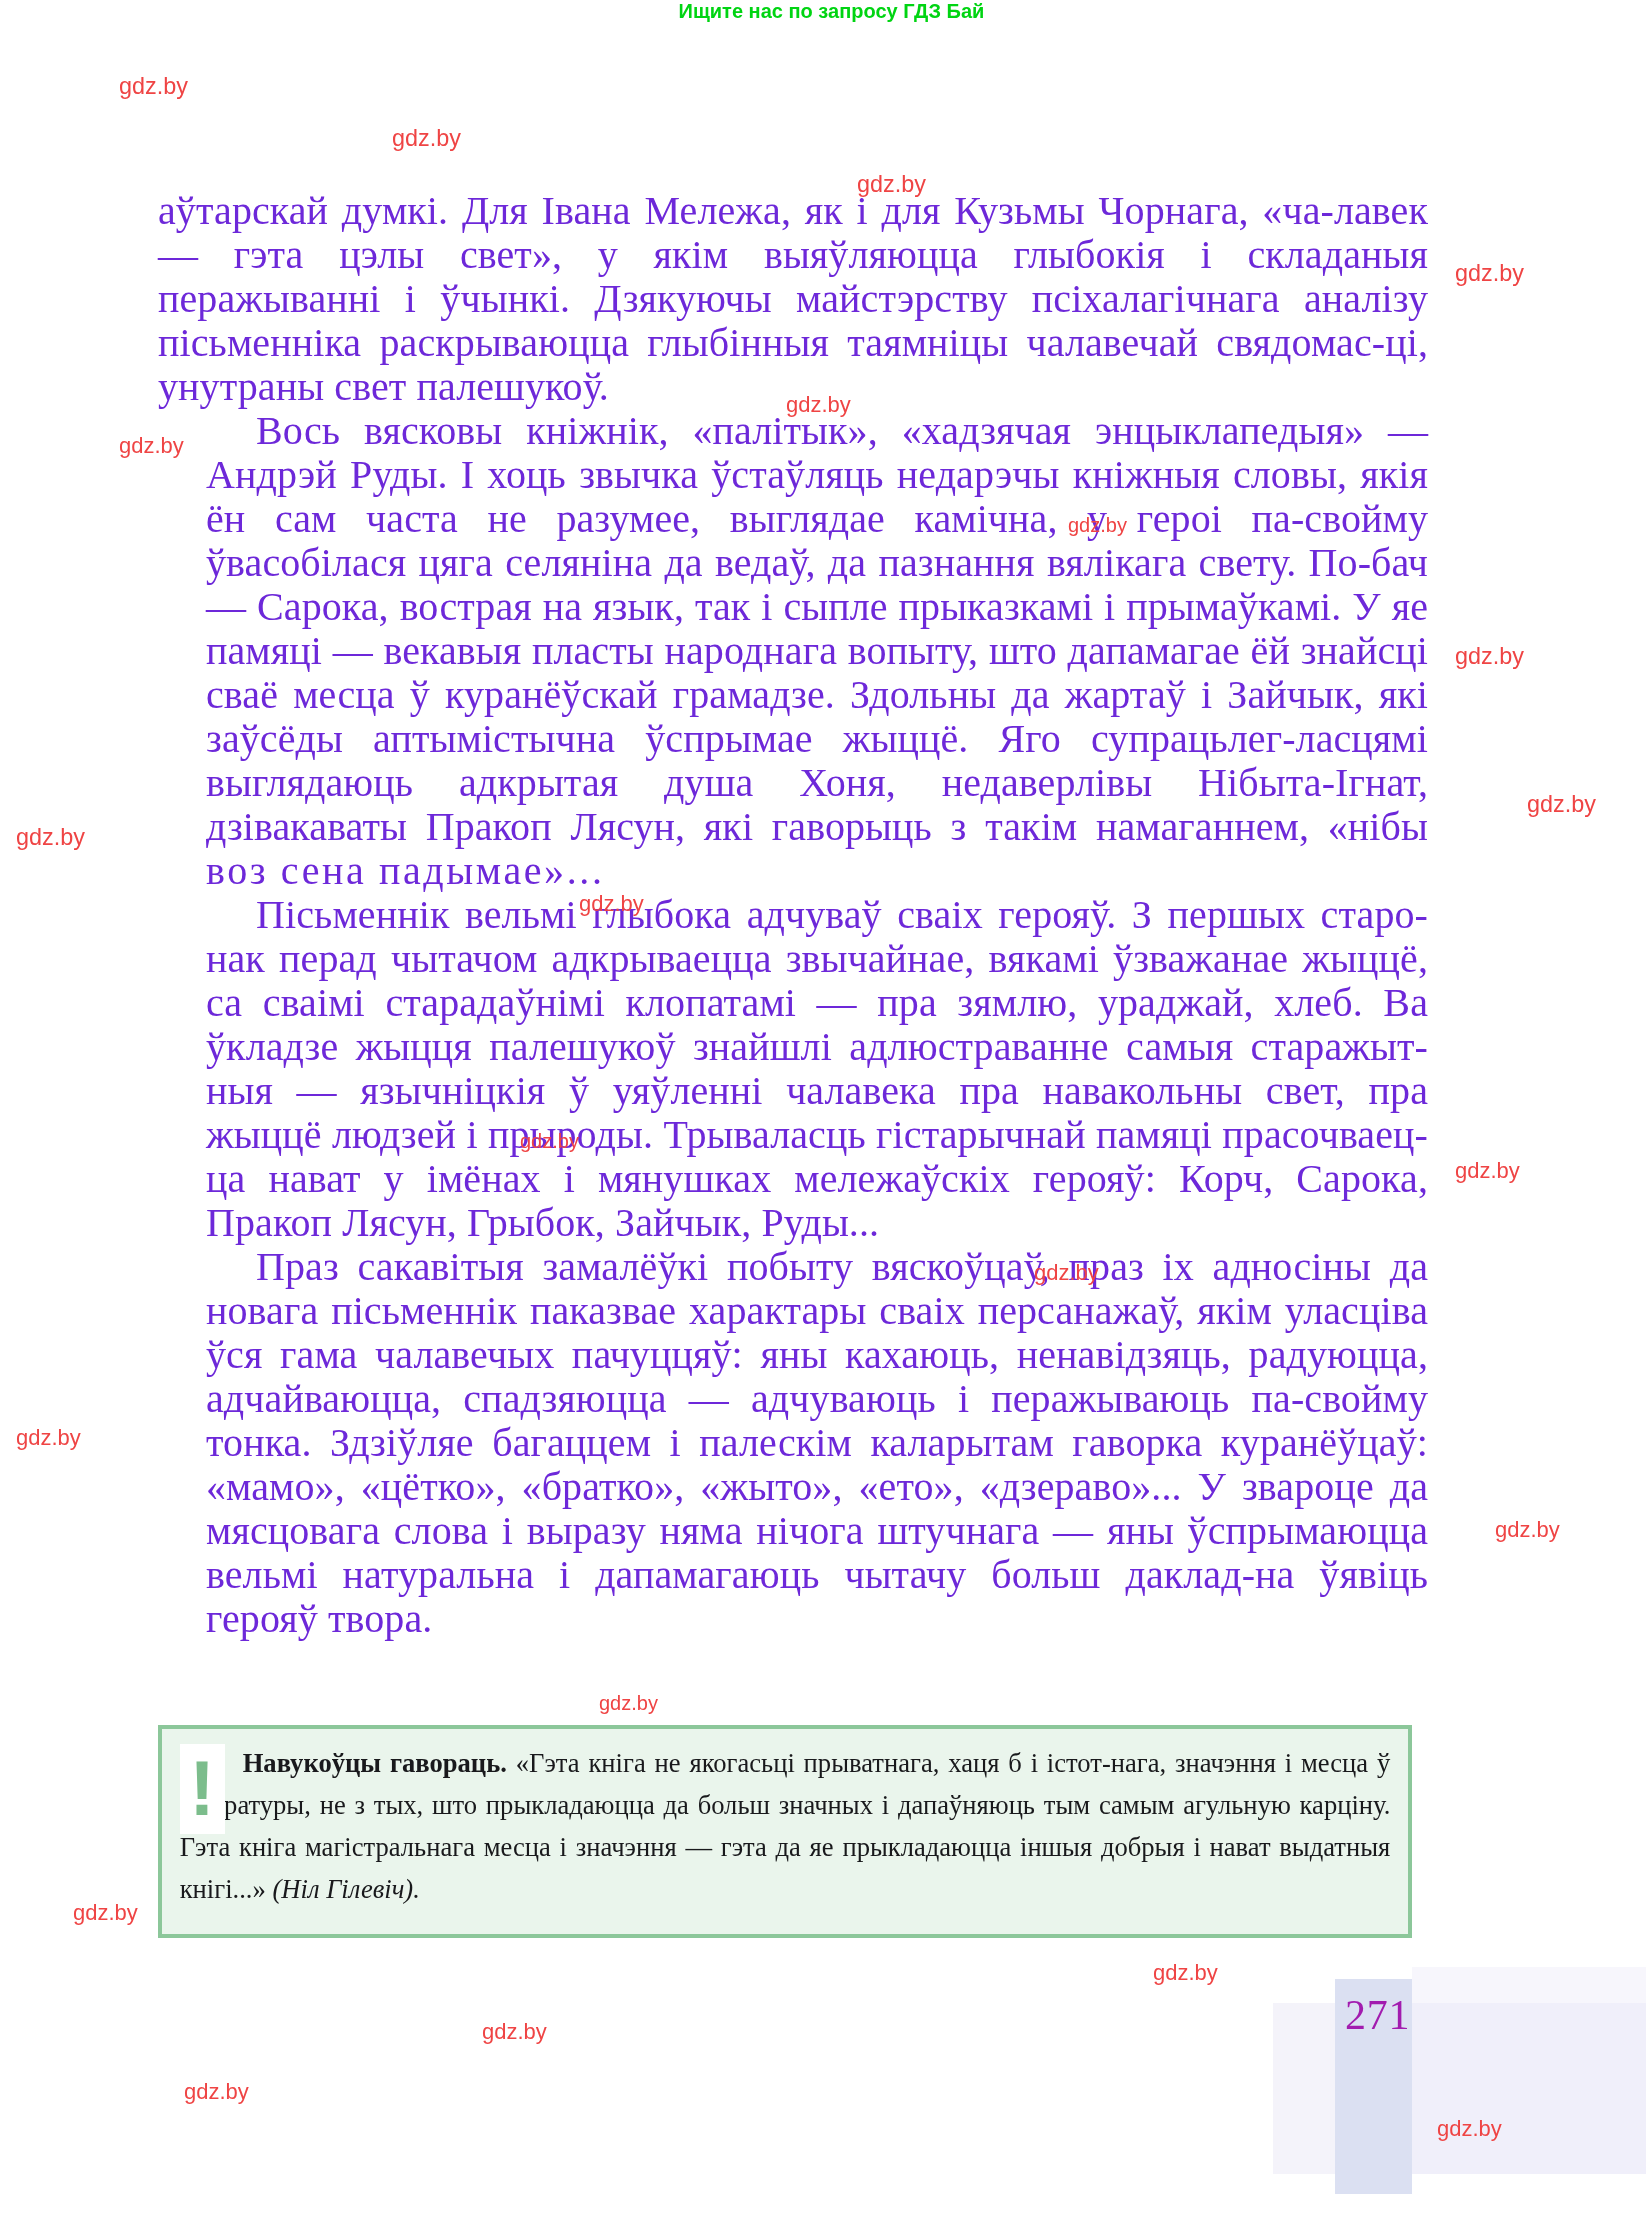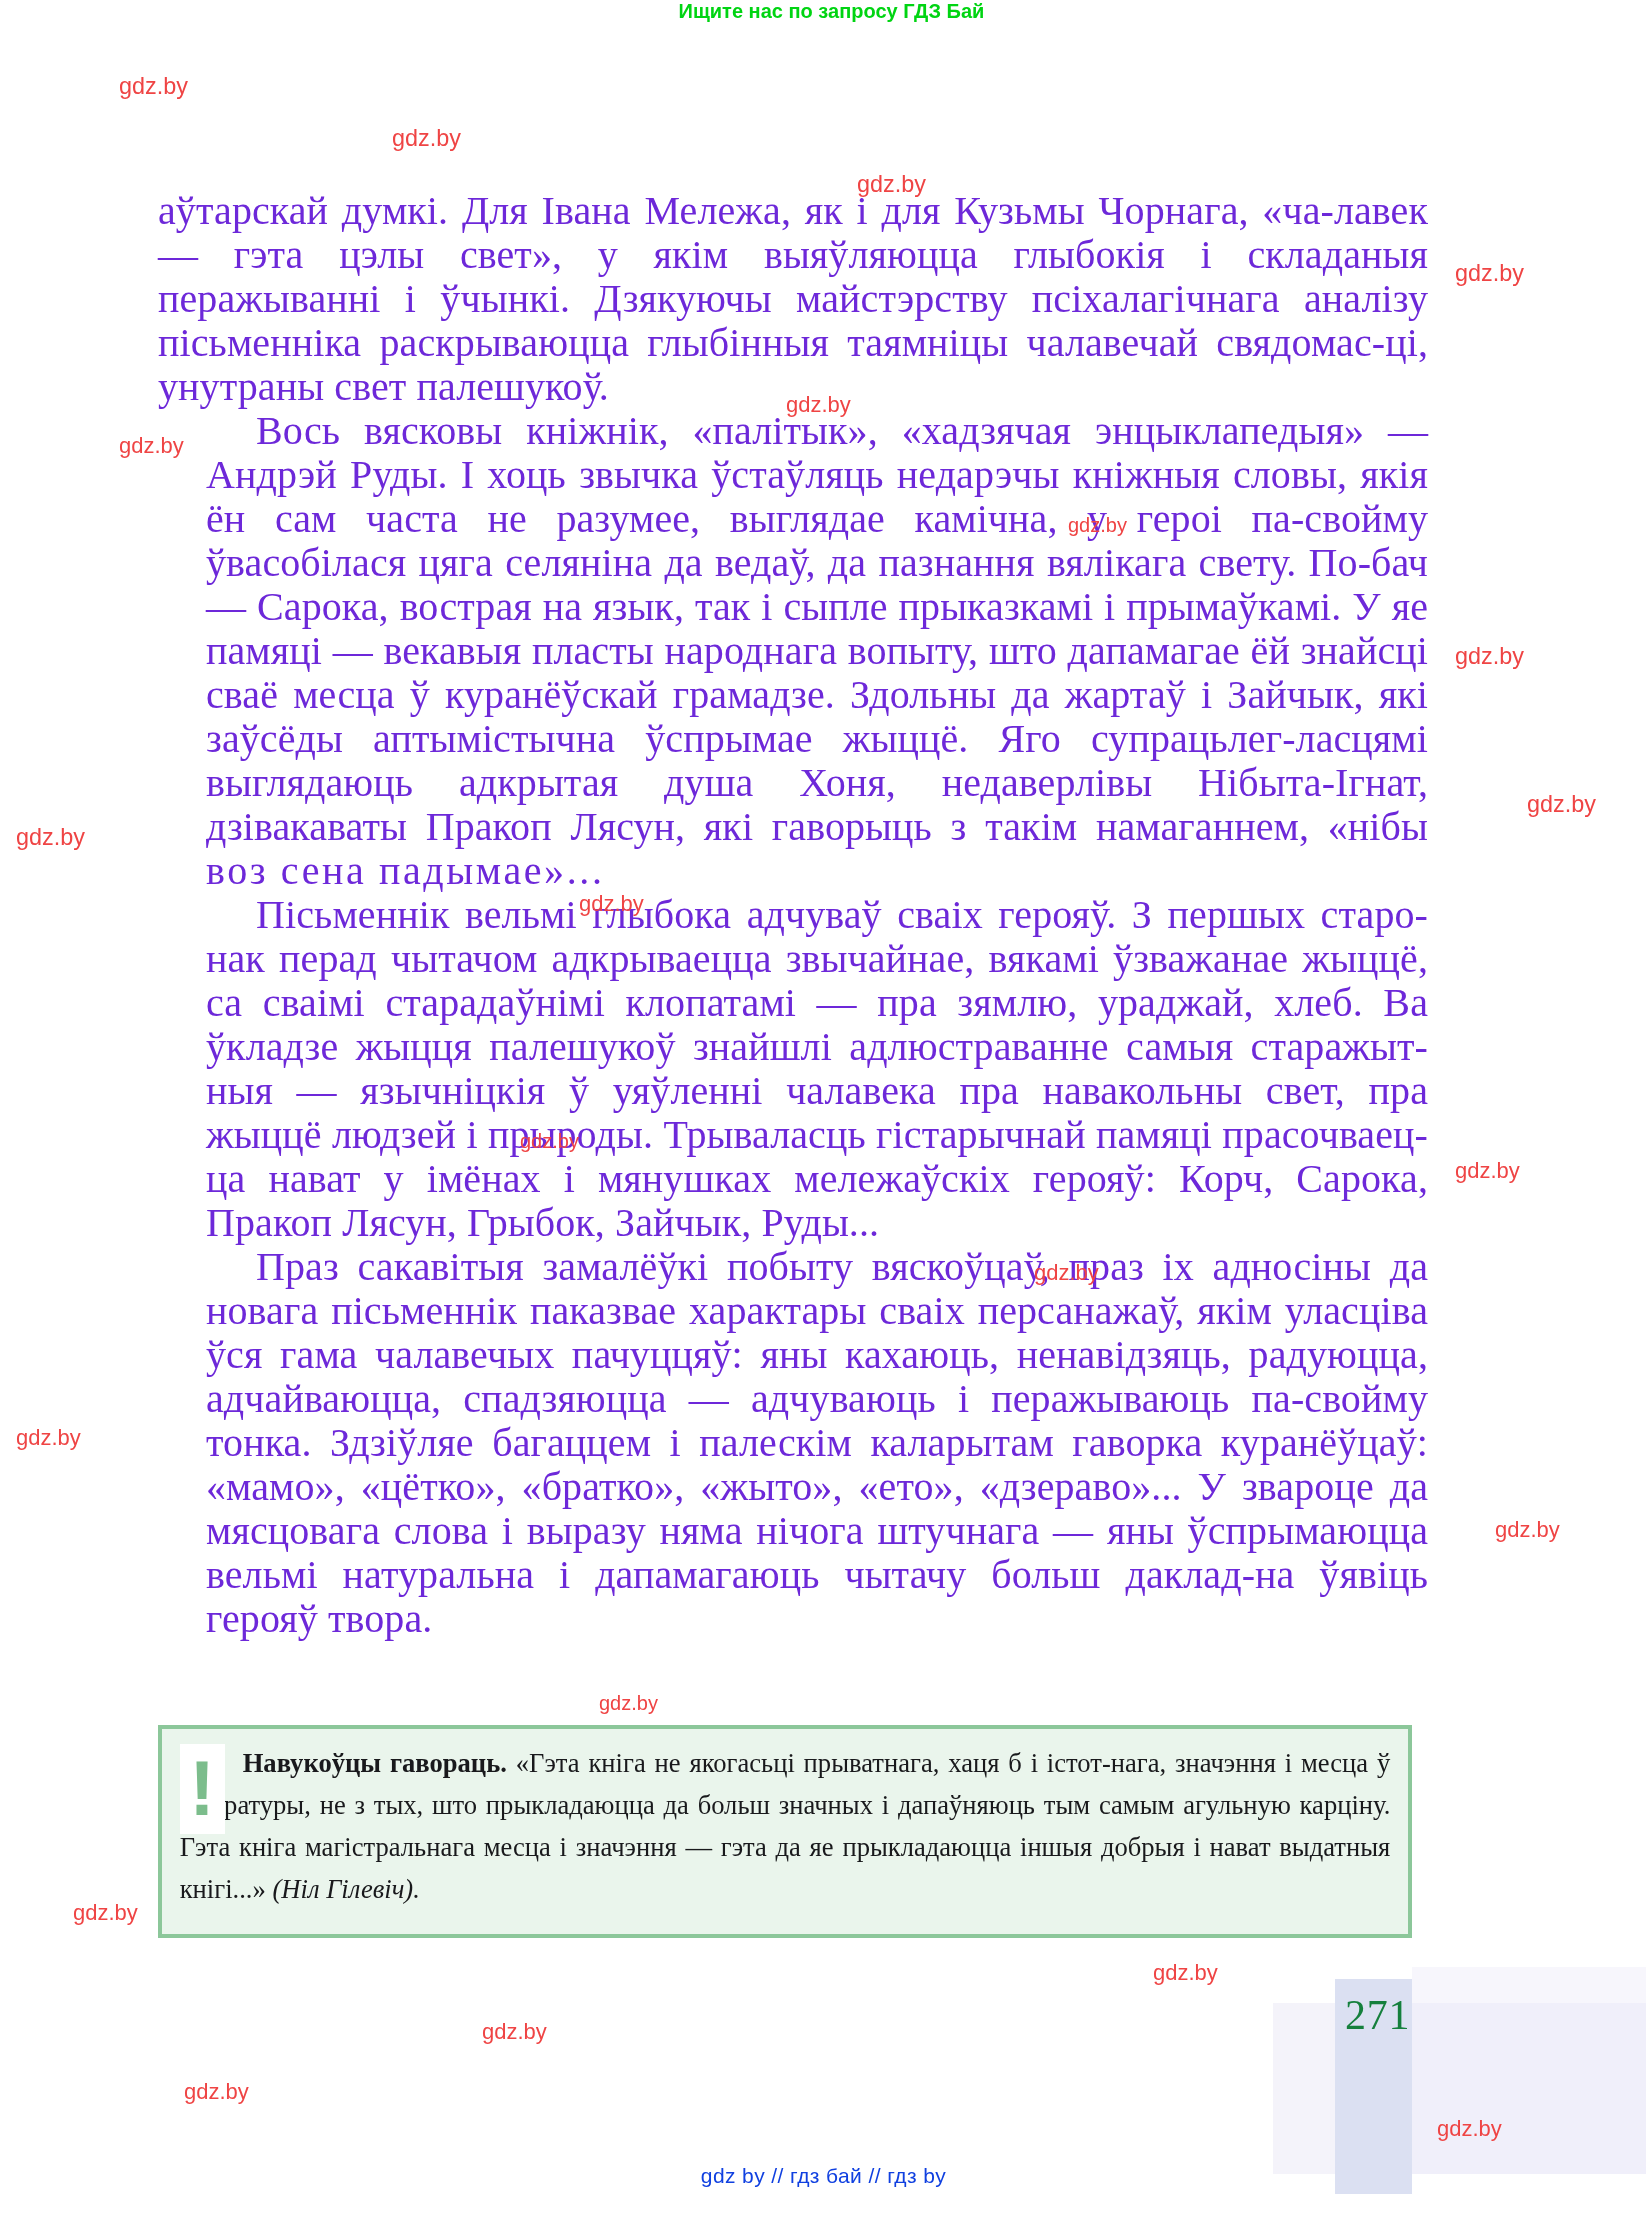--- a/index.html
+++ b/index.html
@@ -119,21 +119,21 @@
     height: 215px;
     background: #dbe0f2;
   }
   .pagenum {
     position: absolute;
     left: 1345px;
     top: 1991px;
     font-family: "Liberation Serif", serif;
     font-size: 42px;
     font-weight: normal;
-    color: #15803d;
+    color: #a21caf;
     letter-spacing: 0.8px;
   }
   .tint-a {
     position: absolute;
     left: 1273px; top: 2003px;
     width: 63px; height: 171px;
     background: #f4f3fa;
   }
   .tint-b {
     position: absolute;
@@ -205,21 +205,20 @@
     </div>
   </div>
 
   <div class="tint-c"></div>
   <div class="tint-a"></div>
   <div class="tint-b"></div>
   <div class="pagenum-block"></div>
   <div class="pagenum">271</div>
 
 
-  <div class="footer">gdz by  //  гдз бай  //  гдз by</div>
 
   <div id="watermark-layer">
       <div class="wm" style="left: 119px; top: 73px; font-size: 23.4px;">gdz.by</div>
       <div class="wm" style="left: 392px; top: 125px; font-size: 23.4px;">gdz.by</div>
       <div class="wm" style="left: 857px; top: 171px; font-size: 23.4px;">gdz.by</div>
       <div class="wm" style="left: 1455px; top: 260px; font-size: 23.4px;">gdz.by</div>
       <div class="wm" style="left: 786px; top: 392px; font-size: 22px;">gdz.by</div>
       <div class="wm" style="left: 119px; top: 433px; font-size: 22px;">gdz.by</div>
       <div class="wm" style="left: 1068px; top: 514px; font-size: 20px;">gdz.by</div>
       <div class="wm" style="left: 1455px; top: 643px; font-size: 23.4px;">gdz.by</div>

